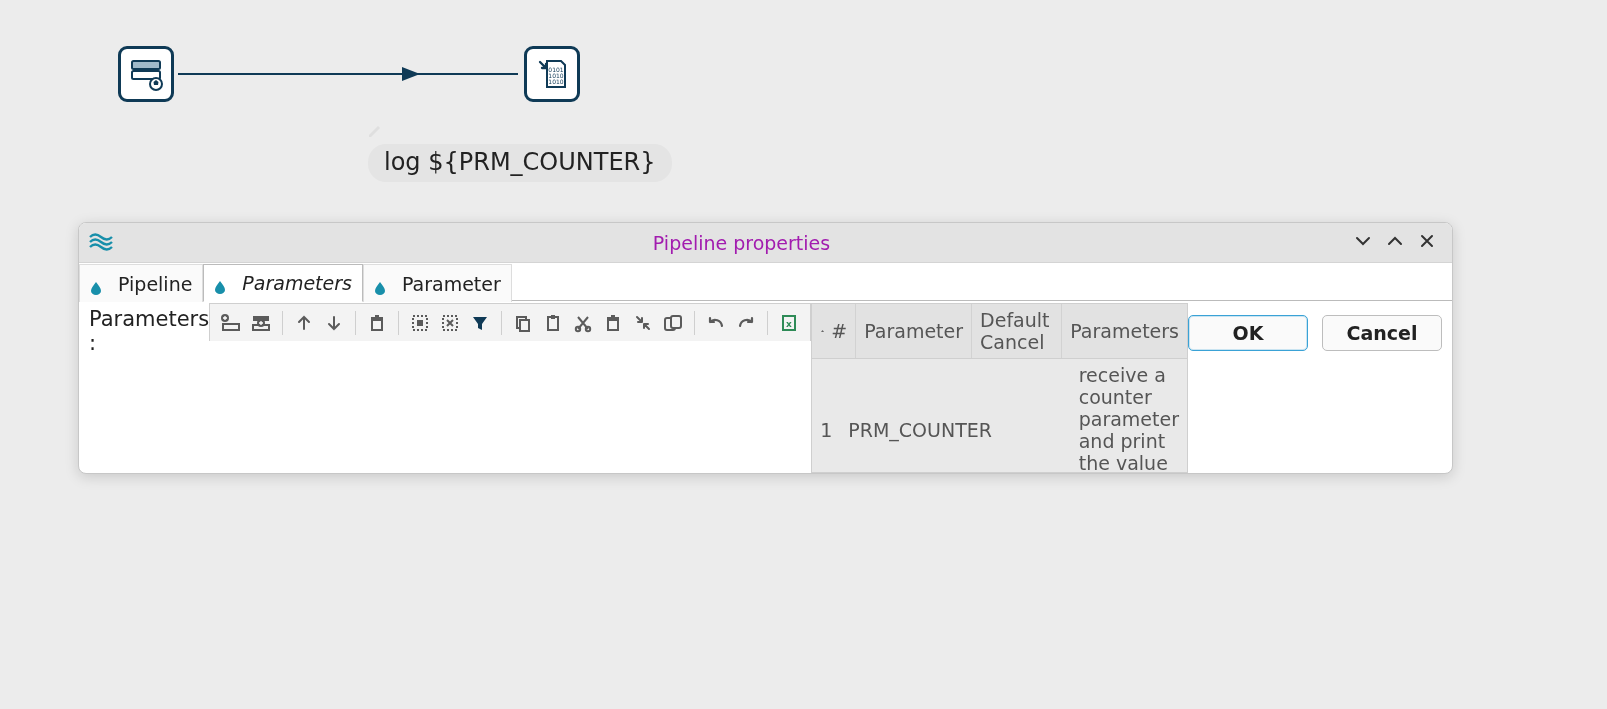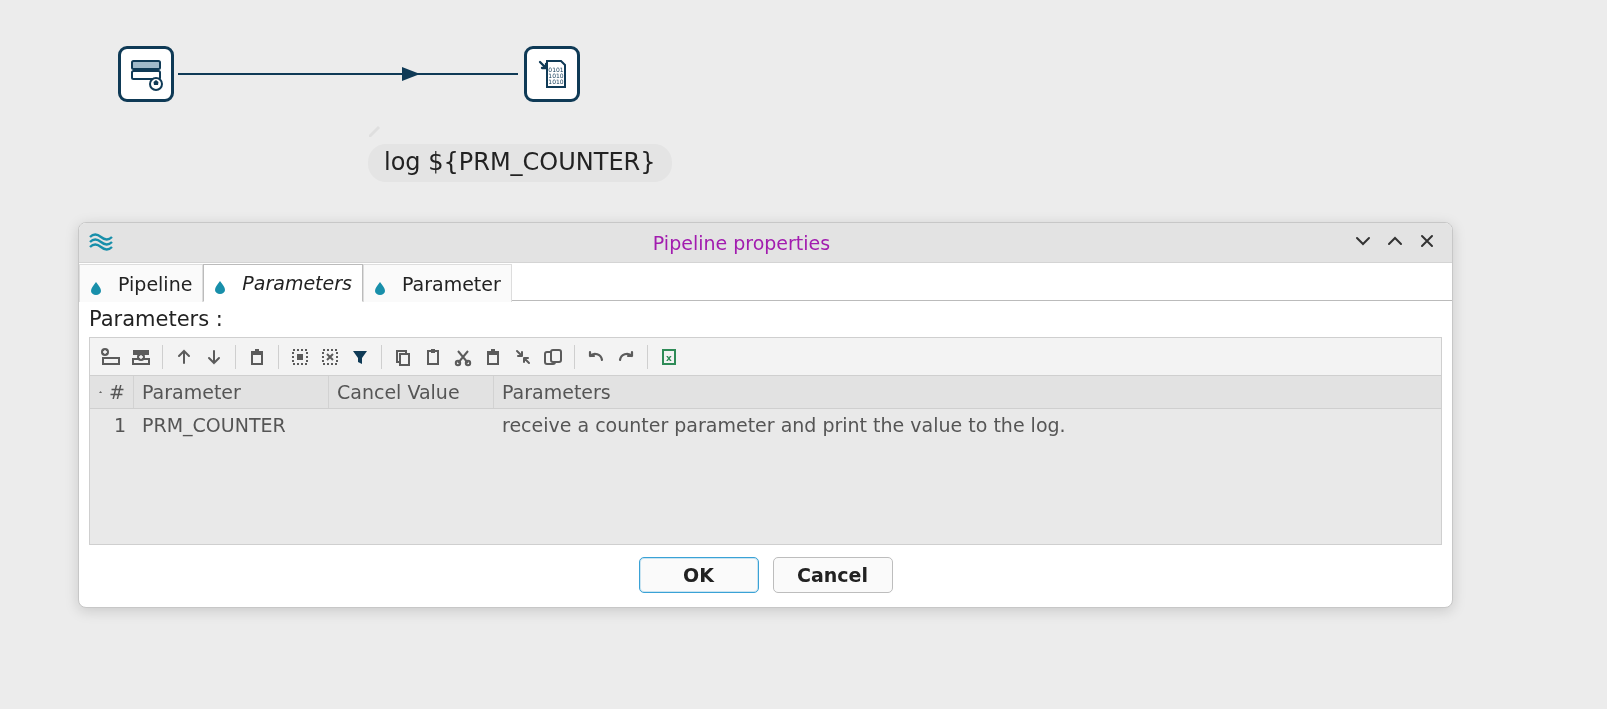--- a/index.html
+++ b/index.html
@@ -113,21 +113,20 @@
     background: #fafafa;
   }
   .tab-icon {
     width: 12px; height: 14px;
     display:inline-block;
   }
 
   .body-area {
     padding: 2px 10px 0 10px;
     display: flex;
-    flex-direction: column;
     flex: 1;
   }
   .section-label {
     font-size: 21px;
     color: #222;
     padding: 4px 0 6px 0;
   }
 
   .toolbar {
     background: #f3f3f3;
@@ -422,21 +421,21 @@
 
     <div class="grid">
       <div class="grid-head">
         <div class="col col-idx">
           <svg width="10" height="10" viewBox="0 0 10 10">
               <path d="M2 7 L5 3 L8 7 Z" fill="#666"></path>
             </svg>
           <span>#</span>
         </div>
         <div class="col col-param">Parameter</div>
-        <div class="col col-def">Cancel Value</div>
+        <div class="col col-def">Default Cancel</div>
         <div class="col">Parameters</div>
       </div>
       <div class="grid-body">
         <div class="grid-row">
           <div class="col col-idx">1</div>
           <div class="col col-param">PRM_COUNTER</div>
           <div class="col col-def"></div>
           <div class="col">receive a counter parameter and print the value to the log.</div>
         </div>
       </div>

